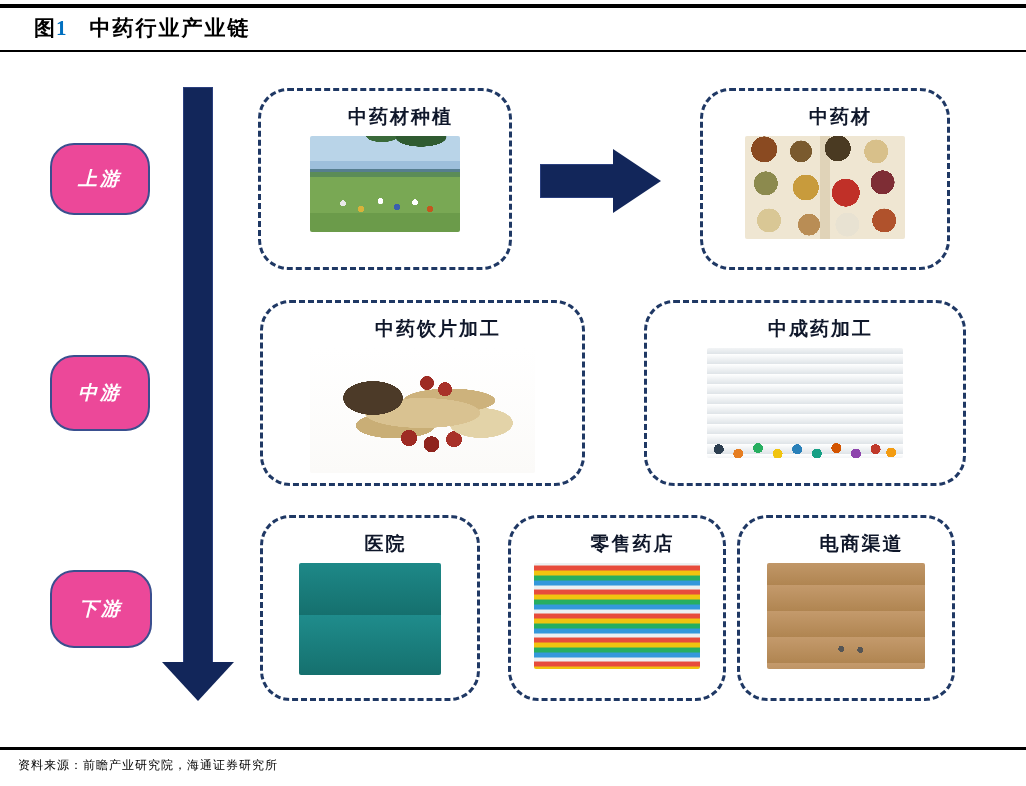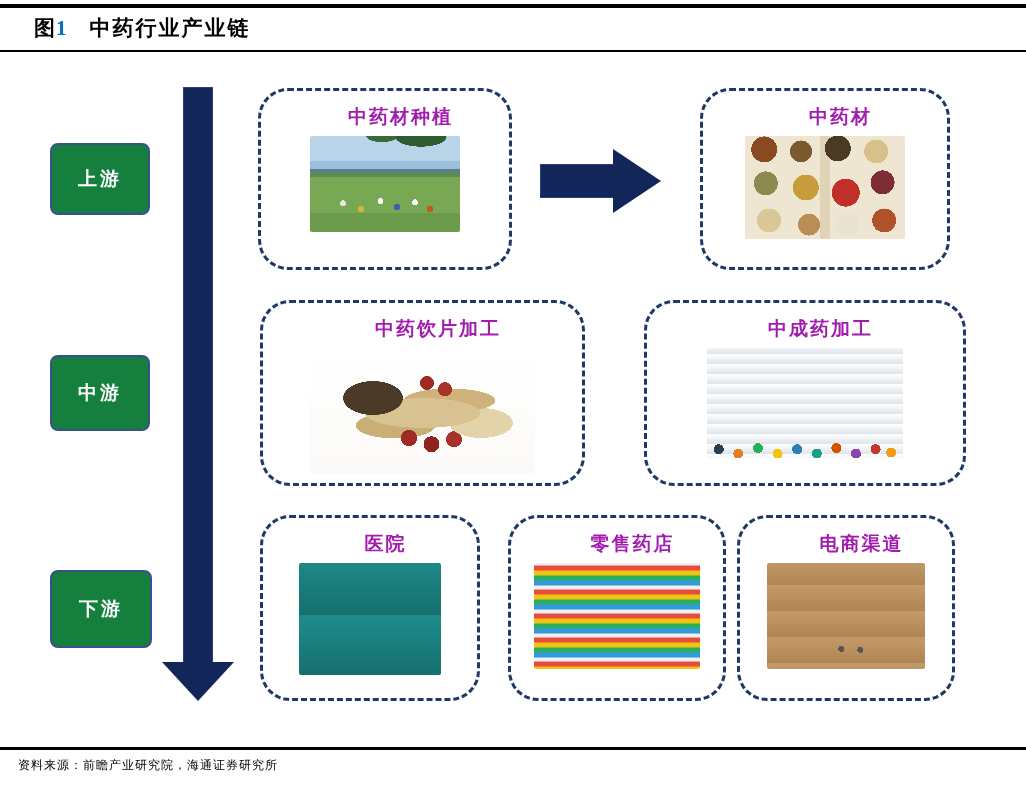--- a/index.html
+++ b/index.html
@@ -12,23 +12,23 @@
   .rule-title{top:50px;height:2px;}
   .rule-footer{top:747px;height:3px;}
 
   
   .title{position:absolute;left:18px;top:11px;height:34px;line-height:34px;
          font-size:21px;font-weight:bold;color:#000;letter-spacing:1px;white-space:nowrap;margin-left:16px;}
   .title .fig-num{color:#0070C0;margin-right:2px;}
   .title .title-text{margin-left:20px;letter-spacing:2px;}
 
   
-  .stage{position:absolute;background:#15803d;border:2px solid #3A4F8F;border-radius:8px;
+  .stage{position:absolute;background:#ec4899;border:2px solid #3A4F8F;border-radius:24px;
          color:#ffffff;display:flex;align-items:center;justify-content:center;
-         font-size:19px;font-weight:bold;letter-spacing:3px;box-sizing:border-box;}
+         font-size:19px;font-weight:bold;letter-spacing:3px;box-sizing:border-box;font-style:italic;}
   .stage-up{left:50px;top:143px;width:100px;height:72px;}
   .stage-mid{left:50px;top:355px;width:100px;height:76px;}
   .stage-down{left:50px;top:570px;width:102px;height:78px;}
 
   
   .v-shaft{position:absolute;left:183px;top:87px;width:30px;height:576px;
            background:#12265A;border:1px solid #2A3F7E;box-sizing:border-box;}
   .v-head{position:absolute;left:162px;top:662px;width:0;height:0;
           border-left:36px solid transparent;border-right:36px solid transparent;
           border-top:39px solid #12265A;}
@@ -36,21 +36,21 @@
   
   .h-shaft{position:absolute;left:540px;top:164px;width:74px;height:34px;
            background:#12265A;border:1px solid #2A3F7E;box-sizing:border-box;}
   .h-head{position:absolute;left:613px;top:149px;width:0;height:0;
           border-top:32px solid transparent;border-bottom:32px solid transparent;
           border-left:48px solid #12265A;}
 
   
   .dbox{position:absolute;border:3px dashed #1F3864;border-radius:30px;box-sizing:border-box;
         display:flex;flex-direction:column;align-items:center;}
-  .dbox-label{margin-top:13px;font-size:19px;font-weight:bold;color:#a21caf;
+  .dbox-label{margin-top:13px;font-size:19px;font-weight:bold;color:#0f172a;
               letter-spacing:2px;text-align:center;margin-left:31px;}
   .box-planting{left:258px;top:88px;width:254px;height:182px;}
   .box-materials{left:700px;top:88px;width:250px;height:182px;}
   .box-decoction{left:260px;top:300px;width:325px;height:186px;}
   .box-patent{left:644px;top:300px;width:322px;height:186px;}
   .box-hospital{left:260px;top:515px;width:220px;height:186px;}
   .box-retail{left:508px;top:515px;width:218px;height:186px;}
   .box-ecom{left:737px;top:515px;width:218px;height:186px;}
 
   

